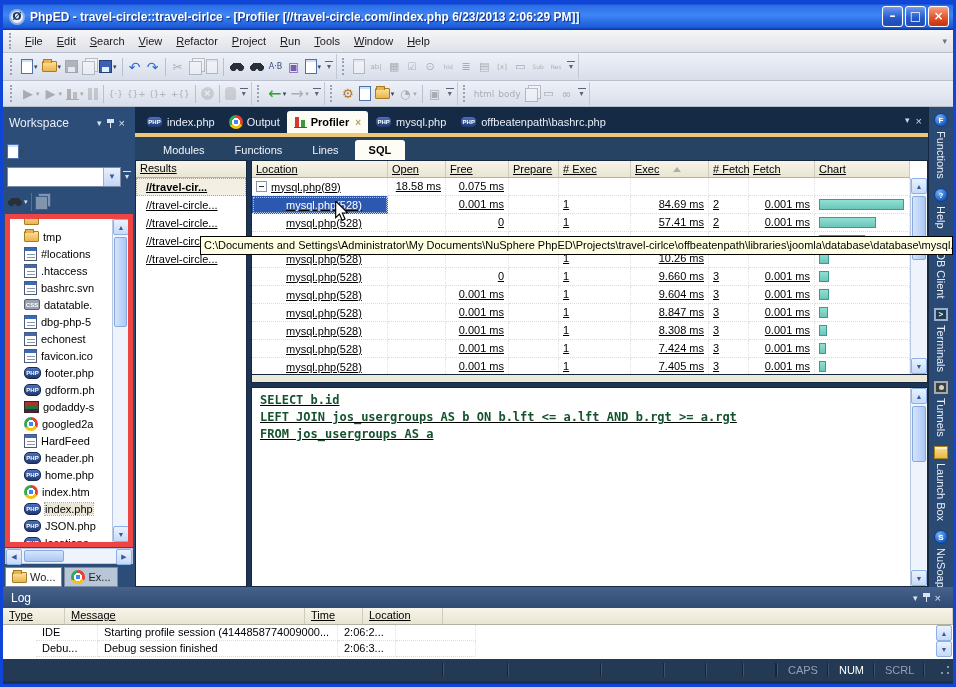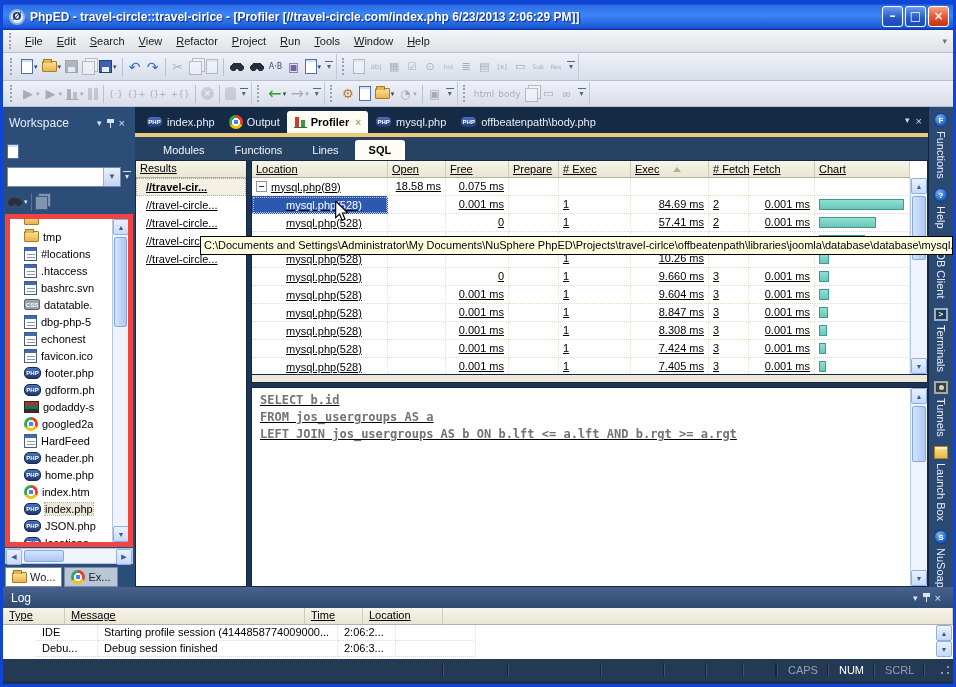--- a/index.html
+++ b/index.html
@@ -136,21 +136,21 @@
   .loccell{ display:flex; align-items:center; gap:4px; }
   .expander{ width:11px; height:11px; flex:0 0 11px; background:#fff; border:1px solid #8b97a8; position:relative; }
   .expander::before{ content:""; position:absolute; left:2px; top:4px; width:5px; height:1px; background:#333; }
   .indent{ width:26px; flex:0 0 26px; }
   .grow.sel .loccell{ background:#2d58b0; color:#fff; outline:1px dotted #a8c0e8; outline-offset:-2px; }
   .bar{ height:11px; margin-top:1px; background:linear-gradient(#8fe0d2,#6cc6b8); border:1px solid #3e9a8e; }
   .gvscroll{ position:absolute; top:17px; right:0; width:17px; bottom:0; background:#eef3fc; border-left:1px solid #b8c8e4; }
   .beigestrip{ height:8px; flex:0 0 8px; background:#ece9d8; border:1px solid #16283f; border-top:none; }
   .gsplit{ height:4px; flex:0 0 4px; background:#1d3553; }
   .sqlpane{ flex:1; background:#fff; border:1px solid #16283f; position:relative; overflow:hidden; padding:4px 8px; }
-  .sqlline{ font-family:"DejaVu Sans Mono",monospace; font-size:12px; font-weight:600; color:#737373; line-height:17px; white-space:pre; }
+  .sqlline{ font-family:"DejaVu Sans Mono",monospace; font-size:12px; font-weight:600; color:#14532d; line-height:17px; white-space:pre; }
   
   .sidebar{ width:25px; flex:0 0 25px; background:#2a4a74; display:flex; flex-direction:column; align-items:center; padding-top:6px; gap:9px; border-left:1px solid #16283f; }
   .sbtab{ display:flex; flex-direction:column; align-items:center; gap:4px; }
   .sbtab .vlabel{ writing-mode:vertical-rl; color:#e9eef8; font-size:11px; white-space:nowrap; }
   .sidebar .bottomic{ margin-top:auto; margin-bottom:4px; }
   
   .logpanel{ flex:0 0 72px; height:72px; display:flex; flex-direction:column; background:#fff; }
   .loghead{ height:21px; flex:0 0 21px; background:linear-gradient(#46628c,#2e4a72); color:#fff; font-size:12px; display:flex; align-items:center; padding:0 8px; }
   .loghead .sp{ flex:1; }
   .logcols{ height:17px; flex:0 0 17px; display:flex;text-decoration:underline; }
@@ -543,21 +543,21 @@
             <span class="ic i-chart"></span>
             <span>Profiler</span>
             <span class="closex">×</span>
           </span>
           <span class="etab">
             <span class="ic i-php"></span>
             <span>mysql.php</span>
           </span>
           <span class="etab">
             <span class="ic i-php"></span>
-            <span>offbeatenpath\body.php</span>
+            <span>offbeatenpath\bashrc.php</span>
           </span>
           <span class="right">
             <span>▾</span>
             <span style="font-size: 11px;">×</span>
           </span>
         </div>
       <div class="tanline"></div>
       <div class="subtabs" id="subtabs">
           <span class="stab">Modules</span>
           <span class="stab">Functions</span>
@@ -788,22 +788,22 @@
               <span class="sbtn" style="position:absolute;top:0;left:0">▲</span>
               <div class="thumb" style="top:18px;height:64px;width:14px"></div>
               <span class="sbtn" style="position:absolute;bottom:0;left:0">▼</span>
             </div>
           </div>
           <div class="beigestrip"></div>
           <div class="gsplit"></div>
           <div class="sqlpane">
             <div id="sqllines">
                 <div class="sqlline">SELECT b.id</div>
+                <div class="sqlline">LEFT JOIN jos_usergroups AS b ON b.lft &lt;= a.lft AND b.rgt &gt;= a.rgt</div>
                 <div class="sqlline">FROM jos_usergroups AS a</div>
-                <div class="sqlline">LEFT JOIN jos_usergroups AS b ON b.lft &lt;= a.lft AND b.rgt &gt;= a.rgt</div>
               </div>
             <div class="gvscroll" style="top:0">
               <span class="sbtn" style="position:absolute;top:0;left:0">▲</span>
               <div class="thumb" style="top:18px;height:56px;width:14px"></div>
               <span class="sbtn" style="position:absolute;bottom:0;left:0">▼</span>
             </div>
           </div>
         </div>
       </div>
     </div>

